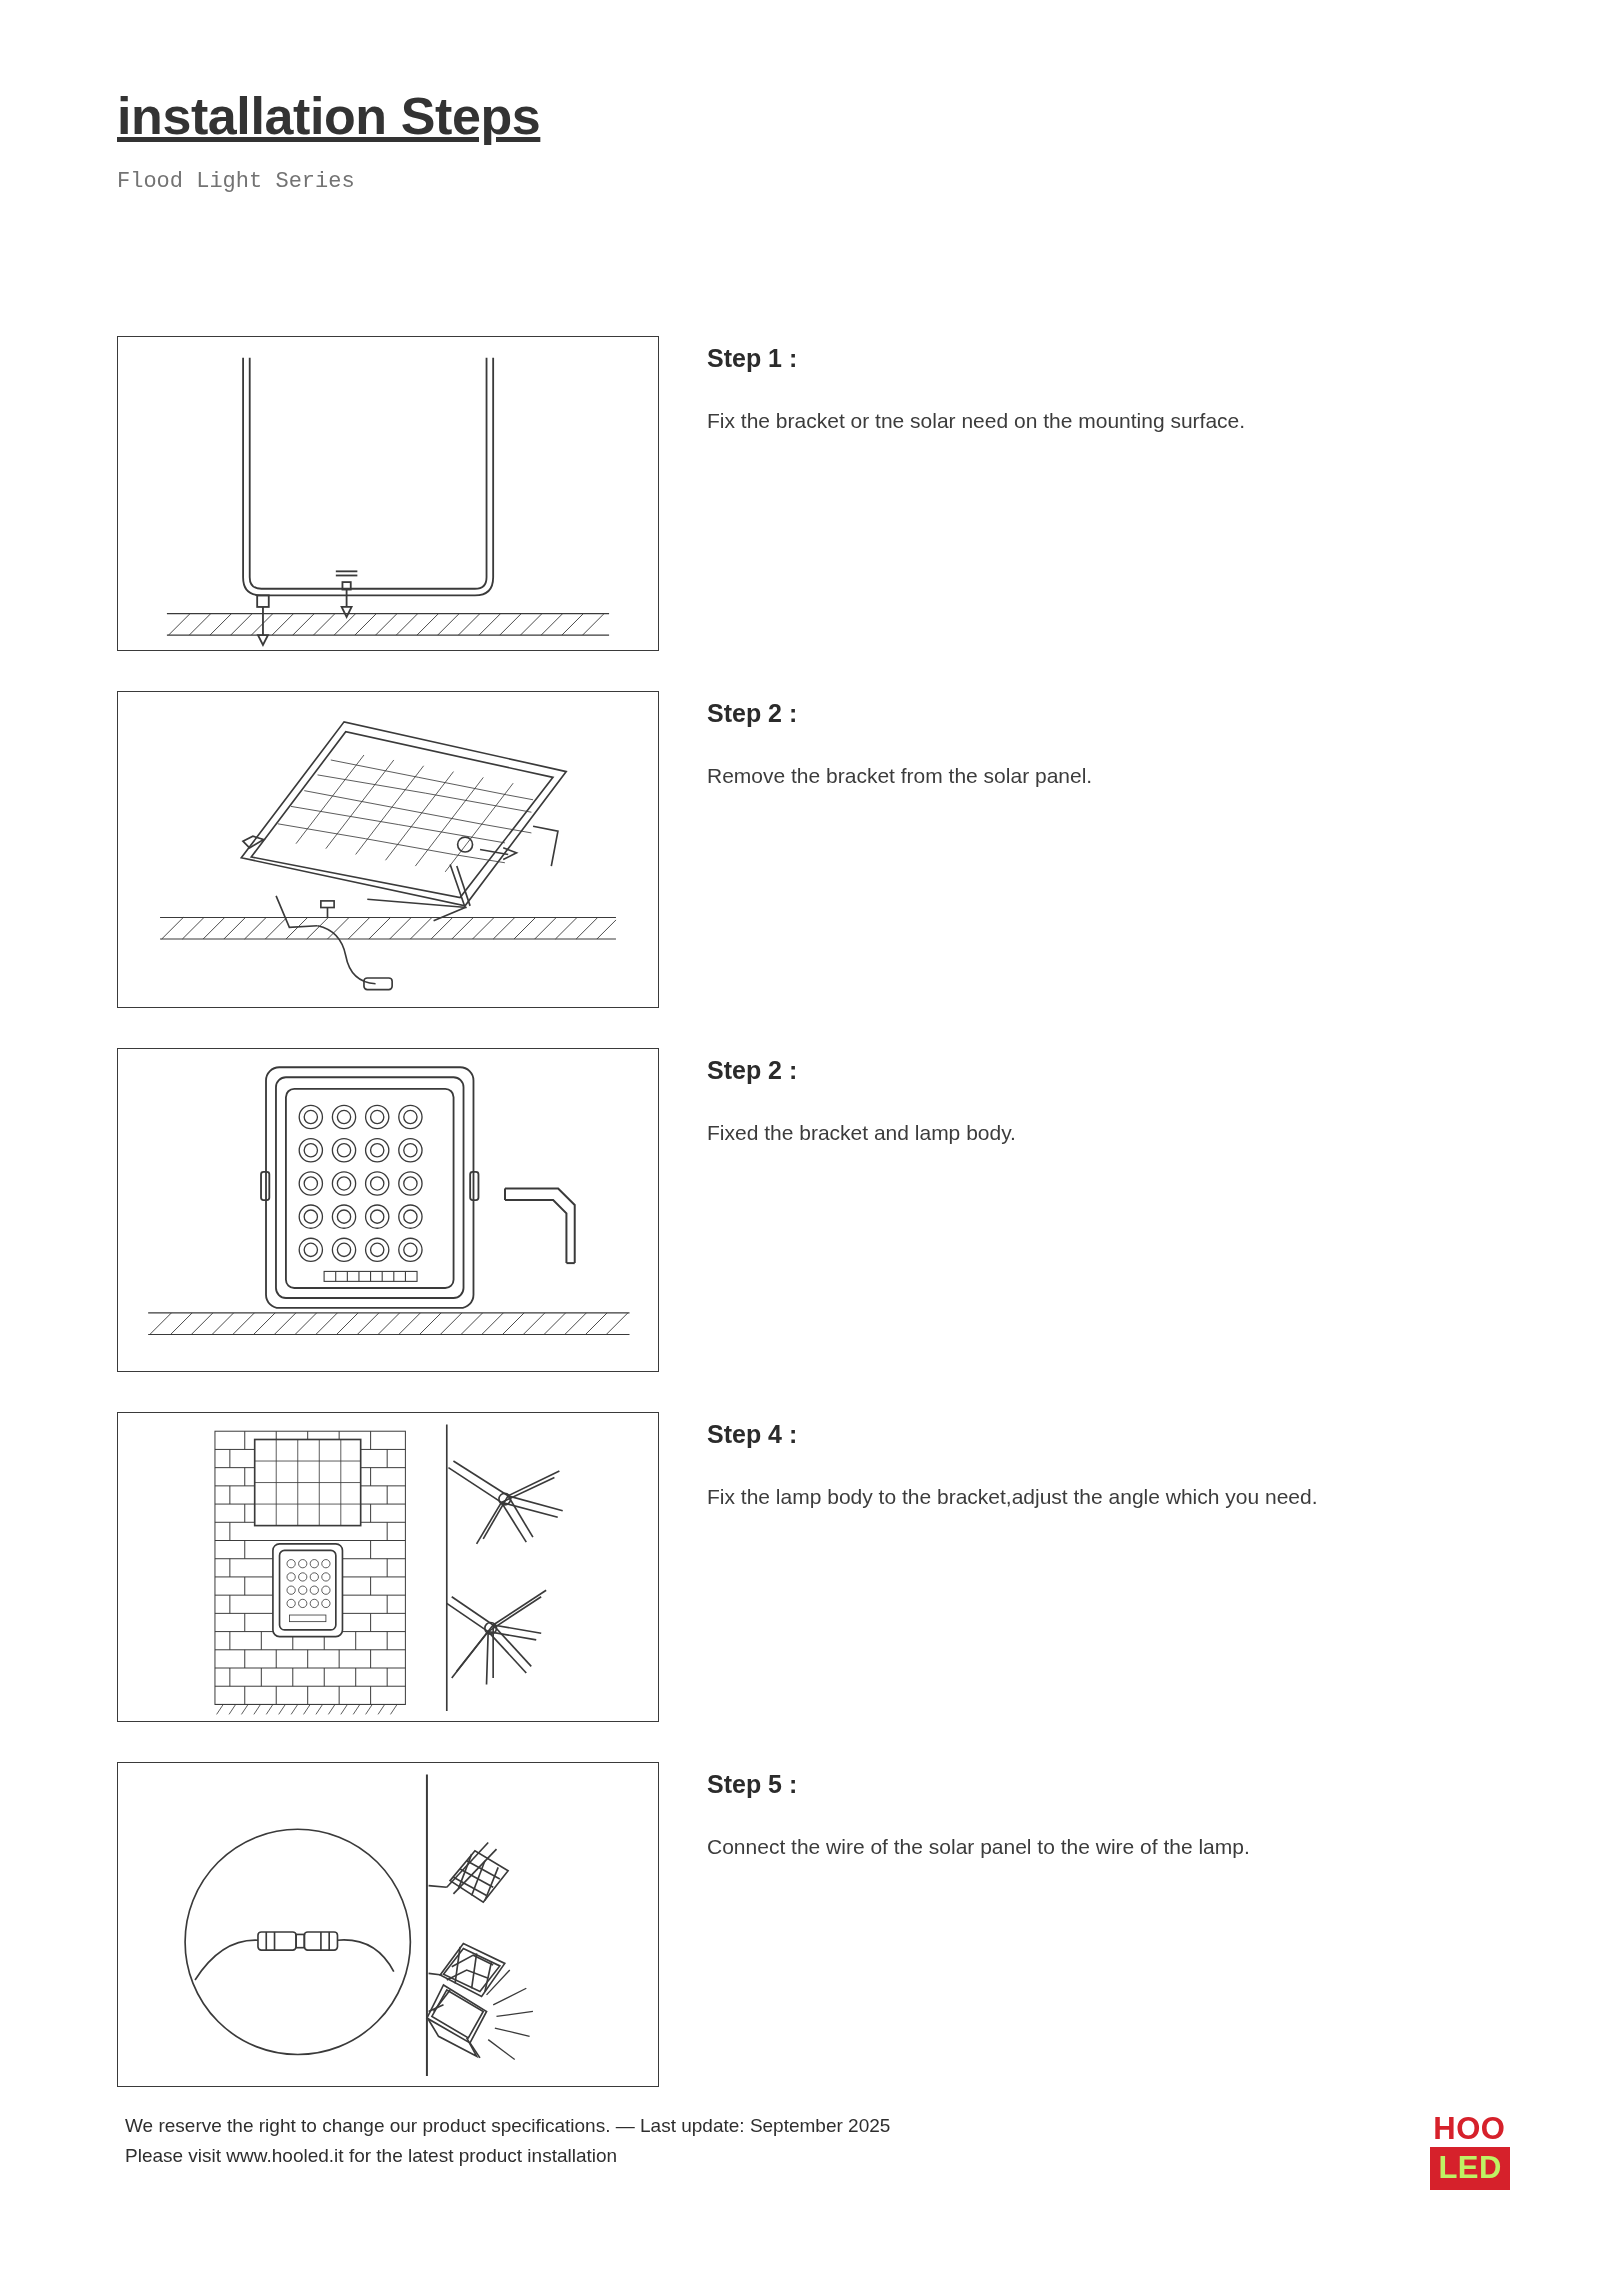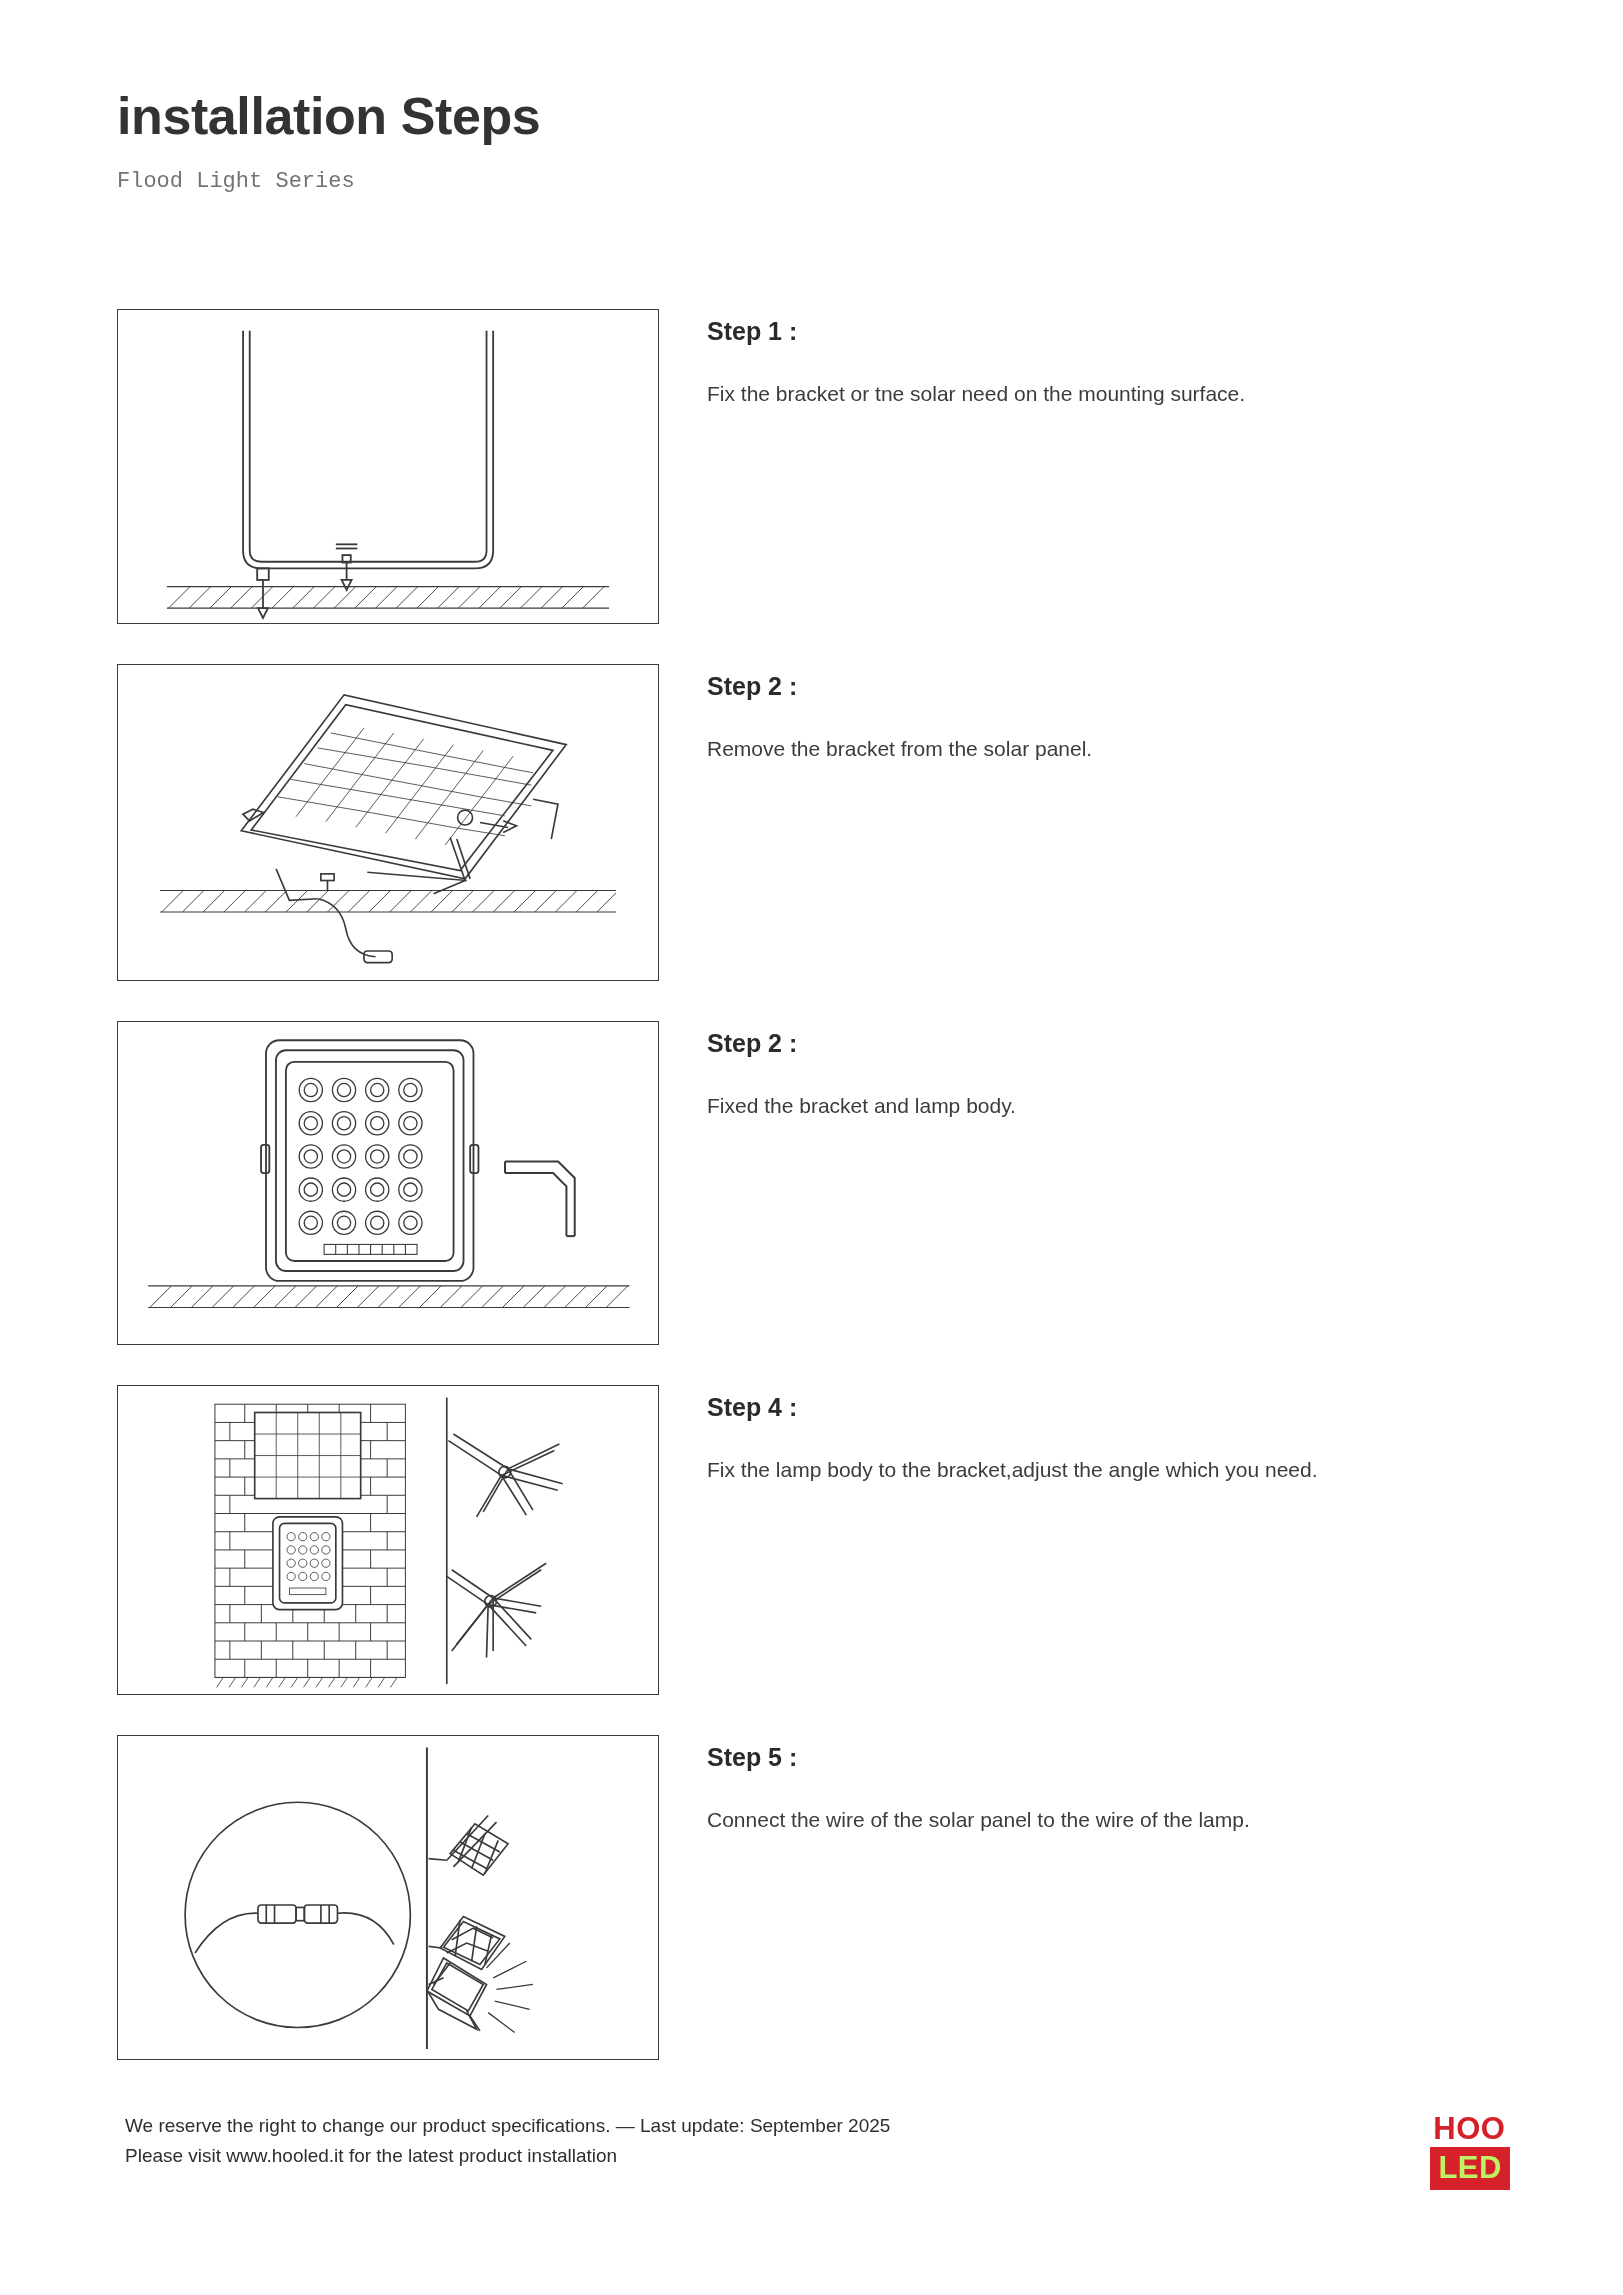--- a/index.html
+++ b/index.html
@@ -30,35 +30,36 @@
     top: 88px;
     width: 1335px;
   }
   .title {
     font-size: 52px;
     font-weight: bold;
     letter-spacing: -0.4px;
     color: #333333;
     margin: 0;
     line-height: 1.1;
+    text-decoration: underline;
   }
   .subtitle {
     font-size: 22px;
     font-weight: normal;
     color: #737373;
     margin: 25px 0 0 0;
     line-height: 1.1;
     font-family: Liberation Mono, monospace;
   }
 
   
   .steps {
     position: absolute;
     left: 117px;
-    top: 309px;
+    top: 336px;
     width: 1393px;
   }
   .step-row {
     display: flex;
     flex-direction: row;
     align-items: flex-start;
     margin-bottom: 40px;
   }
   .figure {
     width: 542px;

